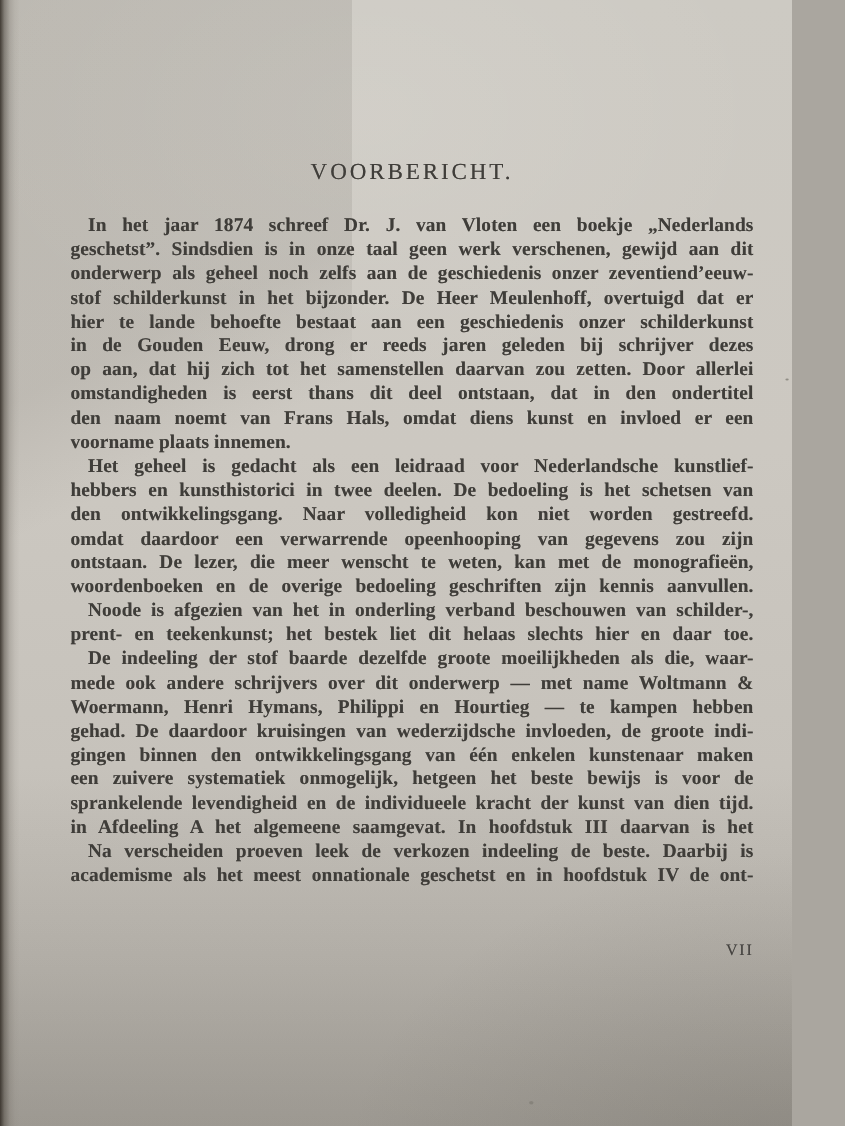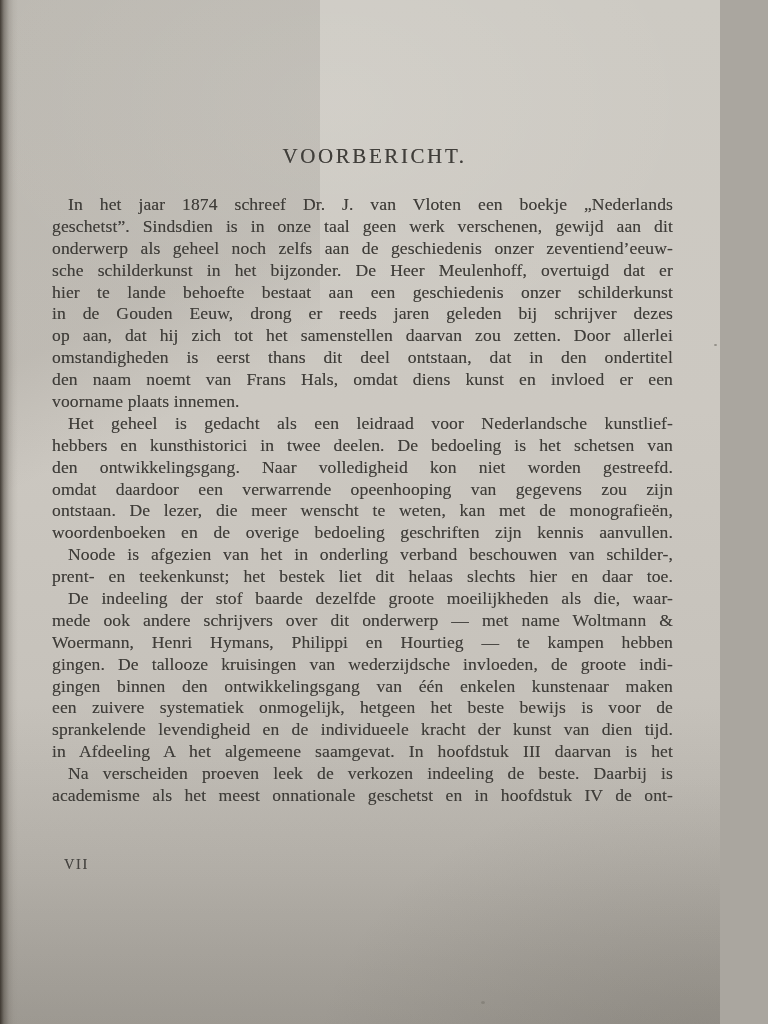--- a/index.html
+++ b/index.html
@@ -71,43 +71,44 @@
     left: 64px; top: 144px;
     width: 621px;
     text-align: center;
     font-size: 21px;
     letter-spacing: 2.6px;
     color: #403e3a;
     text-shadow: 0 0 0.5px rgba(64,62,58,0.55);
   }
   .text-block {
     position: absolute;
-    left: 52px; top: 194px;
+    left: 64px; top: 194px;
     width: 621px;
     color: #3f3d39;
     text-shadow: 0 0 0.5px rgba(63,61,57,0.5);
+    font-weight: bold;
   }
   .line {
     height: 21.9px;
     line-height: 21.9px;
     font-size: 17.6px;
     letter-spacing: 0.1px;
     text-align: justify;
     text-align-last: justify;
     overflow: hidden;
     white-space: normal;
   }
   .line.indent { text-indent: 16px; }
   .line.line-left { text-align-last: left; }
 
   .page-number {
     position: absolute;
     left: 64px; top: 856px;
     width: 621px;
-    text-align: left;
+    text-align: right;
     font-size: 14.5px;
     letter-spacing: 1.6px;
     color: #454340;
     text-shadow: 0 0 0.5px rgba(69,67,64,0.5);
   }
 </style>
 </head>
 <body>
 
 <div class="photo">
@@ -116,39 +117,39 @@
   <div class="gutter"></div>
   <div class="speck s1"></div>
   <div class="speck s2"></div>
 
   <div class="page-title">VOORBERICHT.</div>
 
   <div class="text-block">
       <div class="line indent">In het jaar 1874 schreef Dr. J. van Vloten een boekje „Nederlands</div>
       <div class="line">geschetst”. Sindsdien is in onze taal geen werk verschenen, gewijd aan dit</div>
       <div class="line">onderwerp als geheel noch zelfs aan de geschiedenis onzer zeventiend’eeuw-</div>
-      <div class="line">sche schilderkunst in het bijzonder. De Heer Meulenhoff, overtuigd dat er</div>
+      <div class="line">stof schilderkunst in het bijzonder. De Heer Meulenhoff, overtuigd dat er</div>
       <div class="line">hier te lande behoefte bestaat aan een geschiedenis onzer schilderkunst</div>
       <div class="line">in de Gouden Eeuw, drong er reeds jaren geleden bij schrijver dezes</div>
       <div class="line">op aan, dat hij zich tot het samenstellen daarvan zou zetten. Door allerlei</div>
       <div class="line">omstandigheden is eerst thans dit deel ontstaan, dat in den ondertitel</div>
       <div class="line">den naam noemt van Frans Hals, omdat diens kunst en invloed er een</div>
       <div class="line line-left">voorname plaats innemen.</div>
       <div class="line indent">Het geheel is gedacht als een leidraad voor Nederlandsche kunstlief-</div>
       <div class="line">hebbers en kunsthistorici in twee deelen. De bedoeling is het schetsen van</div>
       <div class="line">den ontwikkelingsgang. Naar volledigheid kon niet worden gestreefd.</div>
       <div class="line">omdat daardoor een verwarrende opeenhooping van gegevens zou zijn</div>
       <div class="line">ontstaan. De lezer, die meer wenscht te weten, kan met de monografieën,</div>
       <div class="line">woordenboeken en de overige bedoeling geschriften zijn kennis aanvullen.</div>
       <div class="line indent">Noode is afgezien van het in onderling verband beschouwen van schilder-,</div>
       <div class="line">prent- en teekenkunst; het bestek liet dit helaas slechts hier en daar toe.</div>
       <div class="line indent">De indeeling der stof baarde dezelfde groote moeilijkheden als die, waar-</div>
       <div class="line">mede ook andere schrijvers over dit onderwerp — met name Woltmann &amp;</div>
       <div class="line">Woermann, Henri Hymans, Philippi en Hourtieg — te kampen hebben</div>
-      <div class="line">gingen. De tallooze kruisingen van wederzijdsche invloeden, de groote indi-</div>
+      <div class="line">gehad. De daardoor kruisingen van wederzijdsche invloeden, de groote indi-</div>
       <div class="line">gingen binnen den ontwikkelingsgang van één enkelen kunstenaar maken</div>
       <div class="line">een zuivere systematiek onmogelijk, hetgeen het beste bewijs is voor de</div>
       <div class="line">sprankelende levendigheid en de individueele kracht der kunst van dien tijd.</div>
       <div class="line">in Afdeeling A het algemeene saamgevat. In hoofdstuk III daarvan is het</div>
       <div class="line indent">Na verscheiden proeven leek de verkozen indeeling de beste. Daarbij is</div>
       <div class="line">academisme als het meest onnationale geschetst en in hoofdstuk IV de ont-</div>
     </div>
 
   <div class="page-number">VII</div>
 </div>

